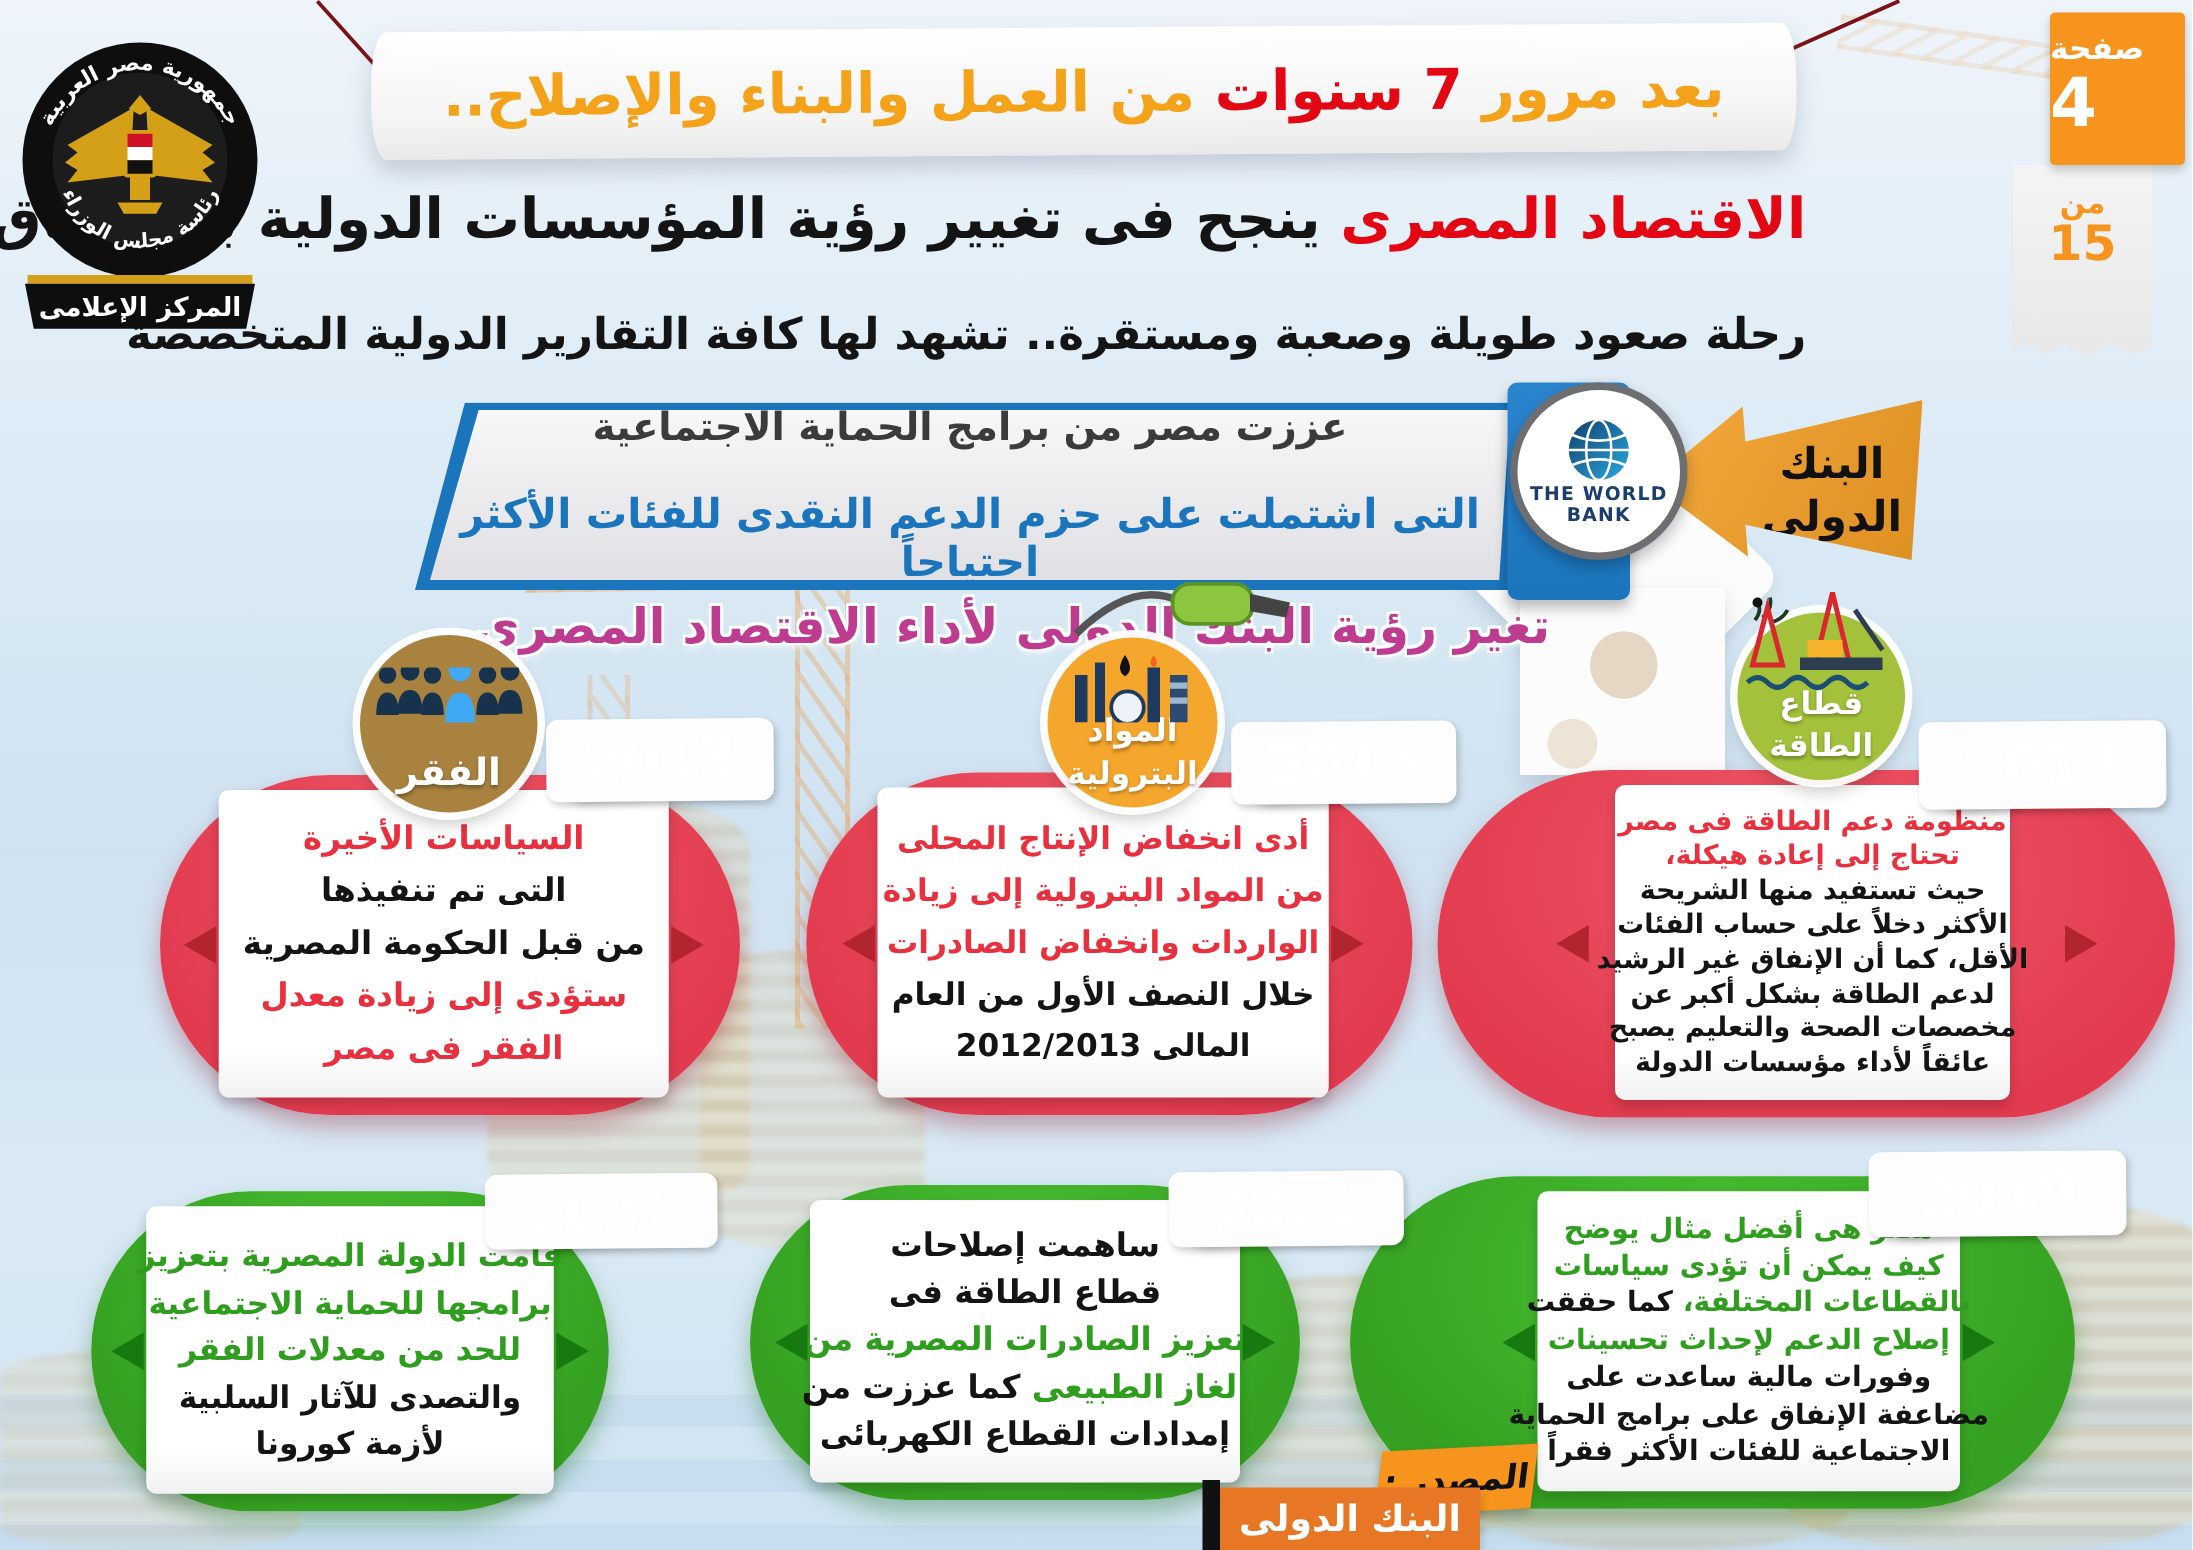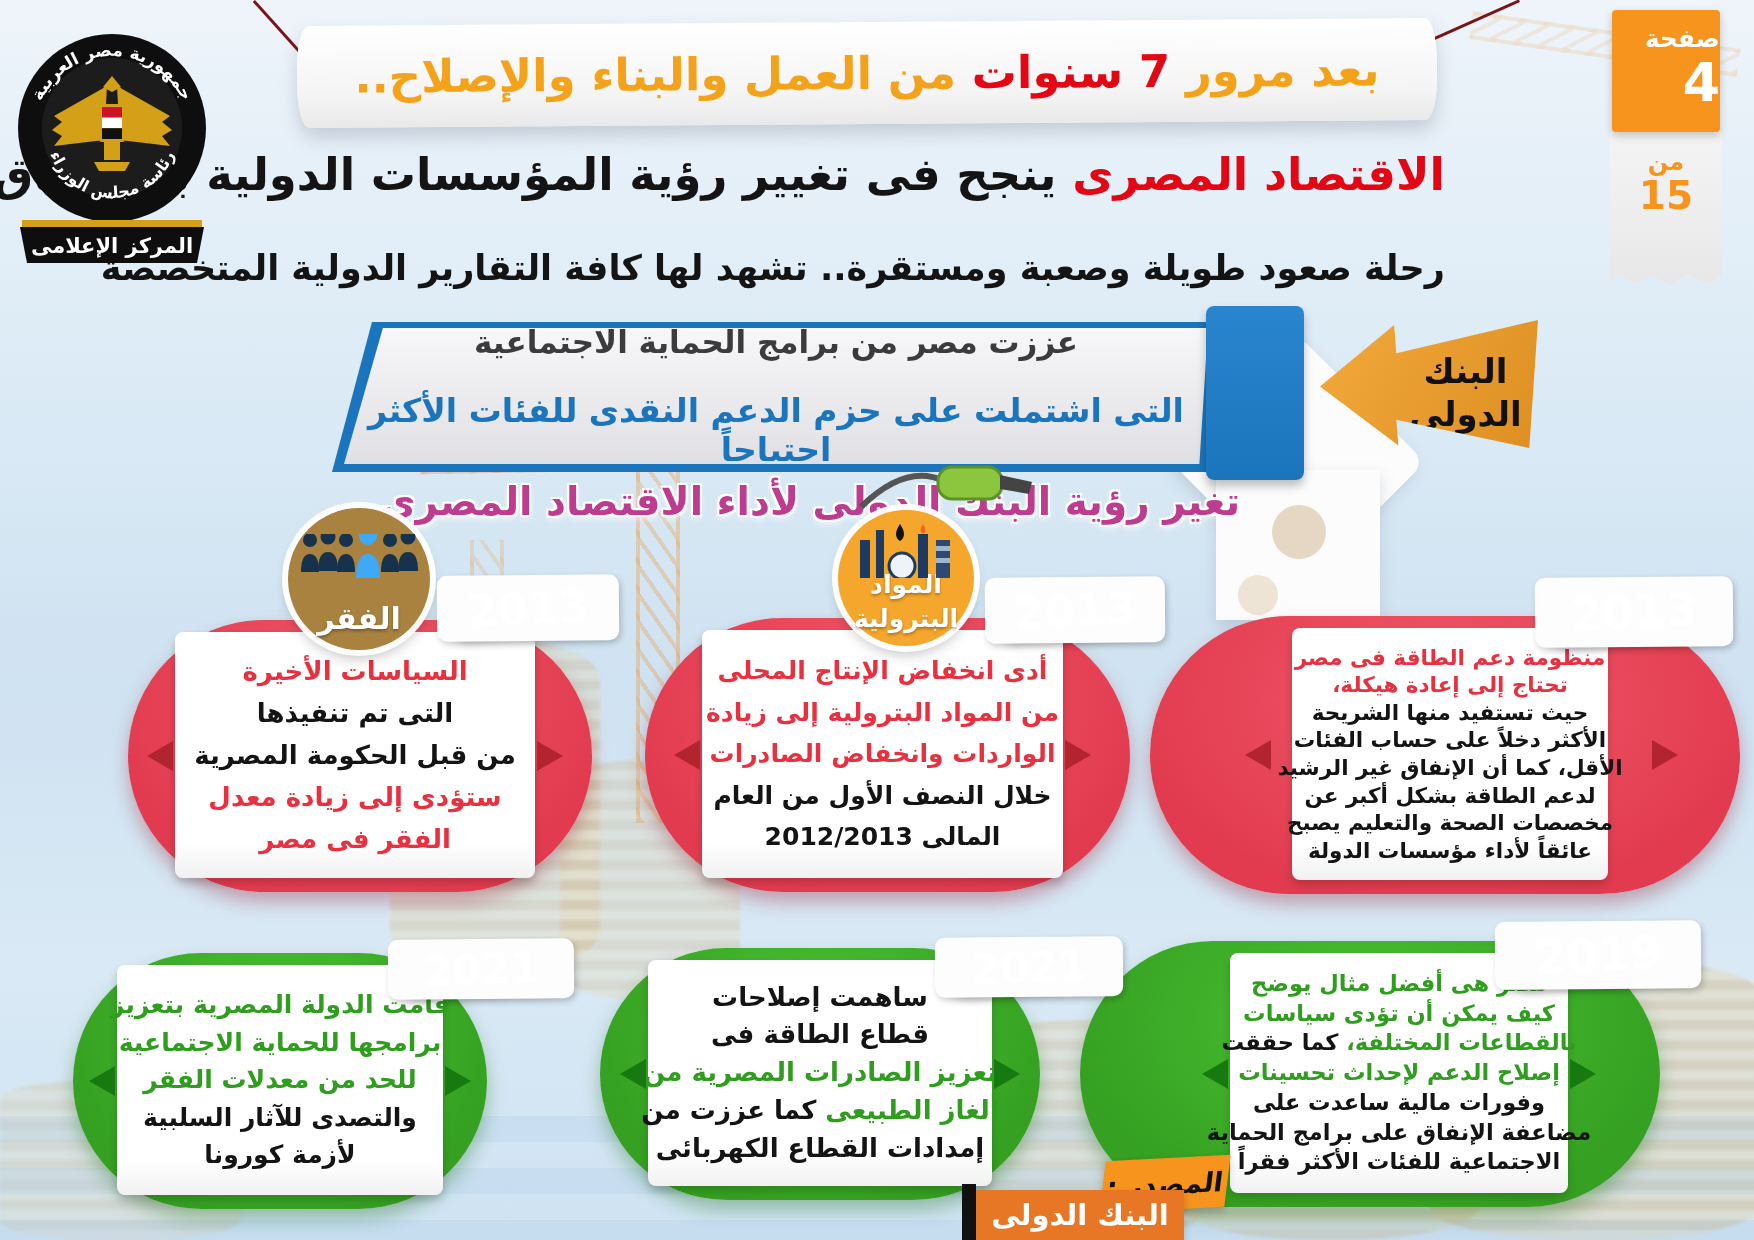--- a/index.html
+++ b/index.html
@@ -20,21 +20,21 @@
   .water{background:repeating-linear-gradient(180deg,rgba(255,255,255,0) 0 26px,rgba(165,200,230,.45) 26px 52px);}
   
   .ribbon{background:linear-gradient(180deg,#ffffff 0%,#f4f4f4 70%,#e9e9e9 100%);
     border-radius:12px/42px;box-shadow:0 10px 18px rgba(90,100,120,.25);
     display:flex;align-items:center;justify-content:center;transform:rotate(-.4deg);}
   .ribbon-text{direction:rtl;font-weight:800;font-size:45px;white-space:nowrap;}
   .ribbon-text .orange{color:#F5A21B;}
   .ribbon-text .red{color:#E30613;}
   .string{background:#7a1216;height:3px;transform-origin:left top;}
   
-  .pb-orange{background:#F7941D;border-radius:4px;color:#fff;text-align:right;box-shadow:0 4px 8px rgba(0,0,0,.2);}
+  .pb-orange{background:#F7941D;border-radius:4px;color:#fff;text-align:left;box-shadow:0 4px 8px rgba(0,0,0,.2);margin-left:28px;}
   .pb-orange .lbl{font-size:25px;font-weight:800;margin-top:14px;}
   .pb-orange .num{font-size:54px;font-weight:800;line-height:1.1;}
   .pb-paper{background:linear-gradient(180deg,#f4f4f4,#e7e7e7);text-align:center;color:#F7941D;
     clip-path:polygon(0 0,100% 0,100% 91%,86% 96%,70% 90%,54% 97%,38% 91%,22% 96%,8% 90%,0 95%);
     box-shadow:0 6px 8px rgba(0,0,0,.15);}
   .pb-paper .of{font-size:24px;font-weight:800;margin-top:16px;}
   .pb-paper .tot{font-size:39px;font-weight:800;line-height:1.05;}
   
   .headline{direction:rtl;text-align:center;font-weight:800;font-size:45px;color:#141414;white-space:nowrap;}
   .headline .lead{color:#E30613;}
@@ -165,20 +165,37 @@
     <div class="wb-l1">عززت مصر من برامج الحماية الاجتماعية</div>
     <div class="wb-l2">التى اشتملت على حزم الدعم النقدى للفئات الأكثر احتياجاً</div>
   </div>
   <div class="abs wb-tab" style="left:1206px;top:306px;width:98px;height:174px;z-index:3;"></div>
   <div class="abs wb-arrow" style="left:1320px;top:320px;width:218px;height:128px;z-index:3;">
     <div class="abs wb-arrow-label" style="right:10px;top:30px;width:125px;">
       <div>البنك</div>
       <div>الدولى</div>
     </div>
   </div>
+  <div class="abs wb-circle" style="left:1208px;top:306px;width:142px;height:142px;z-index:4;">
+    <svg width="54" height="54" viewBox="0 0 54 54">
+      <defs>
+          <linearGradient id="wbg" x1="0" y1="0" x2="1" y2="1">
+        <stop offset="0" stop-color="#123f6d"></stop>
+            <stop offset="1" stop-color="#2aa9e0"></stop>
+          </linearGradient>
+        </defs>
+      <circle cx="27" cy="27" r="24" fill="url(#wbg)"></circle>
+      <ellipse cx="27" cy="27" rx="10" ry="24" fill="none" stroke="#ffffff" stroke-width="2"></ellipse>
+      <line x1="3" y1="27" x2="51" y2="27" stroke="#ffffff" stroke-width="2"></line>
+      <path d="M6 15 Q27 24 48 15" fill="none" stroke="#ffffff" stroke-width="2"></path>
+      <path d="M6 39 Q27 30 48 39" fill="none" stroke="#ffffff" stroke-width="2"></path>
+    </svg>
+    <div class="t">THE WORLD</div>
+    <div class="t">BANK</div>
+  </div>
 
   <div class="abs section-title" style="left:360px;top:479px;width:900px;z-index:2;">تغير رؤية البنك الدولى لأداء الاقتصاد المصرى</div>
 
   <div class="abs icon-circle" style="left:288px;top:508px;width:142px;height:142px;background:#A8823E;z-index:5;">
     <svg class="abs" style="left:10px;top:26px;" width="122" height="58" viewBox="0 0 122 58">
       <g fill="#16324c">
         <g transform="translate(12,6)">
             <circle r="7"></circle>
             <path d="M-9 32 q0 -18 9 -18 q9 0 9 18 z"></path>
           </g>
@@ -221,20 +238,34 @@
       <rect x="64" y="12" width="10" height="44" fill="#1F3A5F"></rect>
       <path d="M69 2 q5 7 0 10 q-5 -3 0 -10" fill="#F26522"></path>
       <rect x="82" y="18" width="14" height="38" fill="#2C4A72"></rect>
       <rect x="82" y="24" width="14" height="5" fill="#9fb6cf"></rect>
       <rect x="82" y="36" width="14" height="5" fill="#9fb6cf"></rect>
     </svg>
     <div class="icon-label" style="font-size:25px;margin-bottom:6px;">المواد</div>
     <div class="icon-label" style="font-size:25px;margin-bottom:12px;">البترولية</div>
   </div>
 
+  <div class="abs icon-circle" style="left:1390px;top:490px;width:134px;height:134px;background:#A3C13A;z-index:5;">
+    <svg class="abs" style="left:4px;top:-22px;" width="126" height="86" viewBox="0 0 126 86">
+      <path d="M4 6 q6 -8 2 -14 M10 4 q8 -6 6 -16 M16 8 q10 -2 14 -10" stroke="#1a3b22" stroke-width="3" fill="none" transform="translate(6,22)"></path>
+      <circle cx="12" cy="14" r="4" fill="#111"></circle>
+      <path d="M20 18 L32 64 L8 64 Z" fill="none" stroke="#D9272E" stroke-width="4"></path>
+      <path d="M72 6 L86 64 L58 64 Z" fill="none" stroke="#D9272E" stroke-width="4"></path>
+      <rect x="52" y="44" width="28" height="14" fill="#F7B32B"></rect>
+      <rect x="46" y="58" width="66" height="10" fill="#2C3E50"></rect>
+      <path d="M90 20 L112 52" stroke="#2C3E50" stroke-width="4" fill="none"></path>
+      <path d="M4 78 q8 -8 16 0 t16 0 t16 0 t16 0 t16 0 t16 0" stroke="#1B4F72" stroke-width="4" fill="none"></path>
+    </svg>
+    <div class="icon-label" style="font-size:25px;margin-bottom:6px;">قطاع</div>
+    <div class="icon-label" style="font-size:25px;margin-bottom:12px;">الطاقة</div>
+  </div>
 
   <div class="abs badge red" style="left:447px;top:580px;width:162px;height:56px;font-size:44px;z-index:5;">2013</div>
   <div class="abs badge red" style="left:995px;top:582px;width:160px;height:56px;font-size:44px;z-index:5;">2013</div>
   <div class="abs badge red" style="left:1545px;top:582px;width:178px;height:60px;font-size:46px;z-index:5;">2013</div>
 
   <div class="scroll" style="left:128px;top:620px;width:464px;height:272px;z-index:2;">
     <div class="scroll-base redb"></div>
     <div class="tri l redt" style="left:19px;"></div>
     <div class="tri r redt" style="right:29px;"></div>
     <div class="scroll-panel" style="left:47px;right:57px;font-size:26px;line-height:1.62;">

